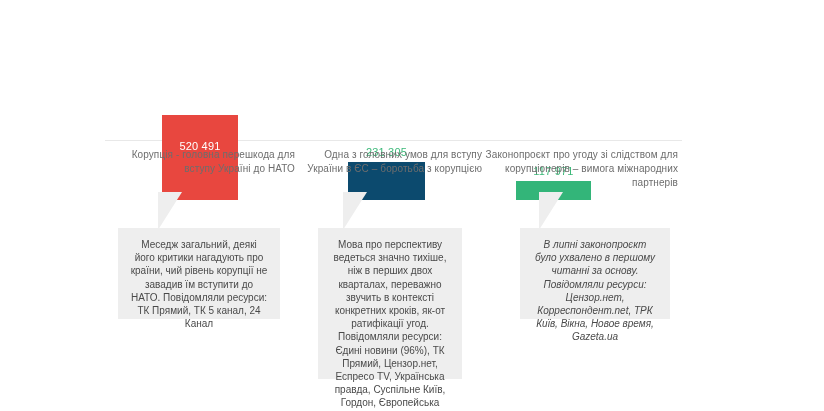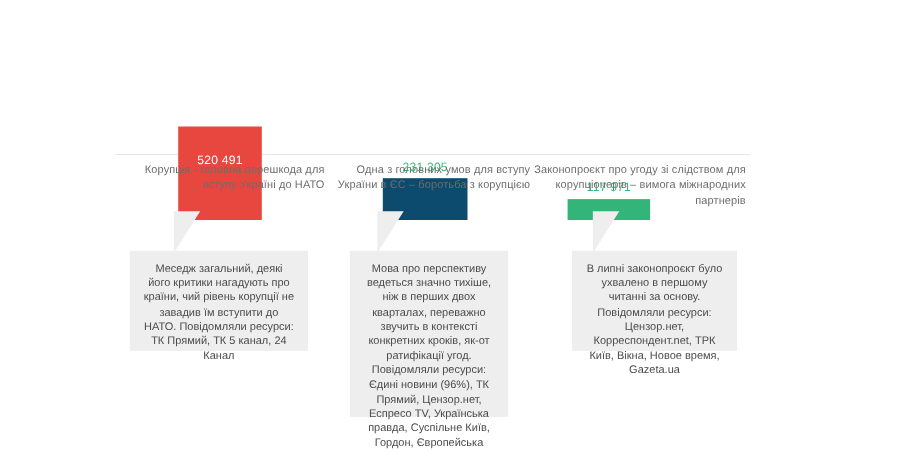--- a/index.html
+++ b/index.html
@@ -132,17 +132,17 @@
               border-right:24px solid transparent;
               border-top:38px solid #eeeeee;"></div>
   <div class="callout" style="left:318px; top:228px; width:144px; height:151px;">
     <span class="callout-text">Мова про перспективу ведеться значно тихіше, ніж в перших двох кварталах, переважно звучить в контексті конкретних кроків, як-от ратифікації угод. Повідомляли ресурси: Єдині новини (96%), ТК Прямий, Цензор.нет, Еспресо TV, Українська правда, Суспільне Київ, Гордон, Європейська правда</span>
   </div>
 
   <div class="callout-tail" style="left:539px; top:192px;
               border-left:0 solid transparent;
               border-right:24px solid transparent;
               border-top:38px solid #eeeeee;"></div>
-  <div class="callout" style="left:520px; top:228px; width:150px; height:91px;">
+  <div class="callout" style="left:520px; top:228px; width:150px; height:91px;font-style:italic;">
     <span class="callout-text">В липні законопроєкт було ухвалено в першому читанні за основу. Повідомляли ресурси: Цензор.нет, Корреспондент.net, ТРК Київ, Вікна, Новое время, Gazeta.ua</span>
   </div>
 
 </div>
 
 </body></html>

